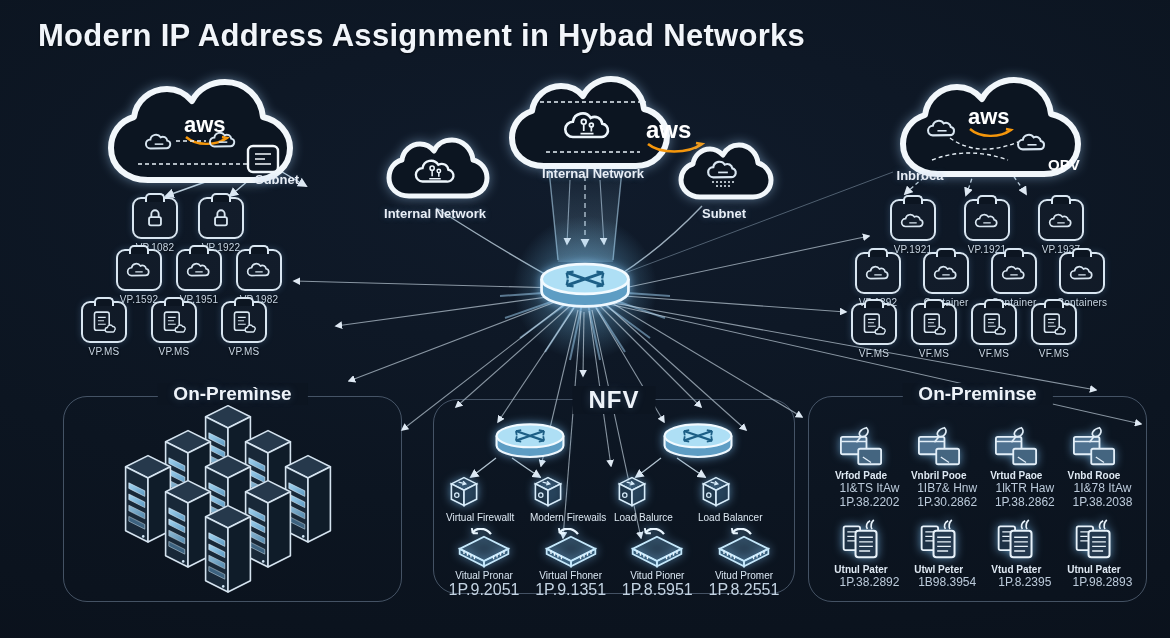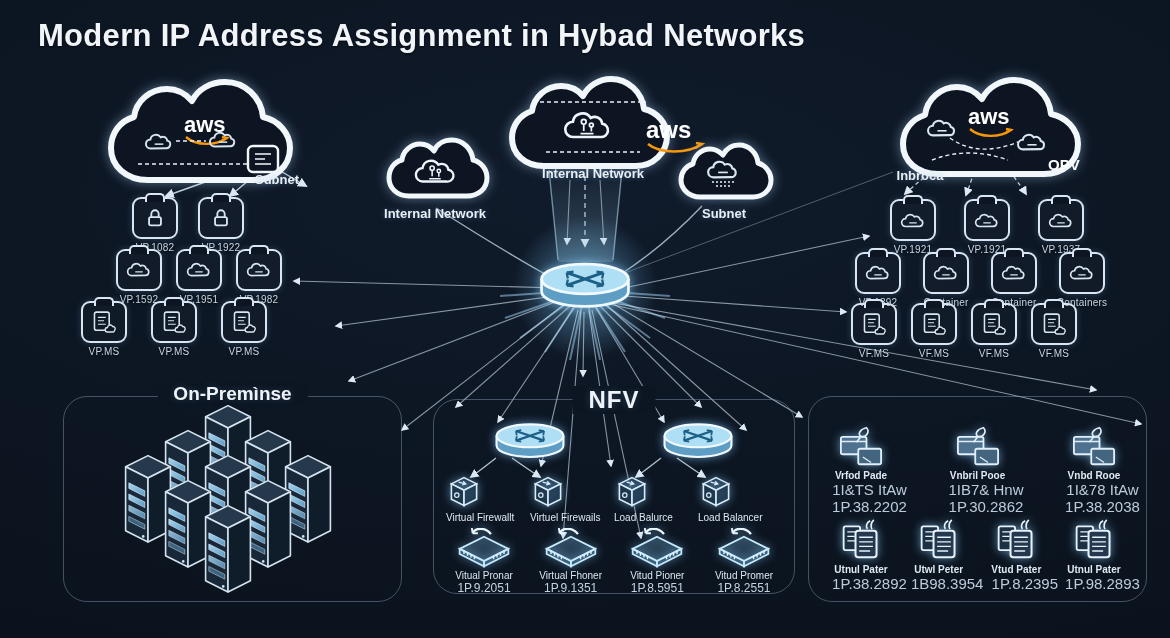--- a/index.html
+++ b/index.html
@@ -28,27 +28,27 @@
   .pt-19{font-size:19px;} .pt-24{font-size:24px;letter-spacing:1px;}
   
   .nfv-groups{display:flex;justify-content:space-between;}
   .nfv-group{display:flex;flex-direction:column;align-items:center;width:168px;}
   .mb-row{display:flex;justify-content:space-between;width:100%;margin-top:10px;}
   .mb-item{display:flex;flex-direction:column;align-items:flex-start;width:84px;}
   .mb-label{margin-top:2px;font-size:10px;color:#dde8f2;white-space:nowrap;}
   .sw-row{display:flex;justify-content:space-between;}
   .sw-item{display:flex;flex-direction:column;align-items:center;width:84px;}
   .sw-name{margin-top:2px;font-size:10px;color:#d9e6f2;white-space:nowrap;}
-  .sw-ip{font-size:12px;color:#c3d3e2;white-space:nowrap;}
+  .sw-ip{font-size:16px;color:#c3d3e2;white-space:nowrap;}
   .glowicon{filter:drop-shadow(0 0 5px rgba(130,200,250,.65));}
   
   .pg-row{display:flex;justify-content:space-between;}
   .pg-item{display:flex;flex-direction:column;align-items:center;width:76px;}
   .pg-name{margin-top:3px;font-size:10px;font-weight:600;color:#dfe9f3;white-space:nowrap;}
-  .pg-l2,.pg-l3{font-size:15px;color:#bccbdb;white-space:nowrap;margin-left:17px;}
+  .pg-l2,.pg-l3{font-size:12px;color:#bccbdb;white-space:nowrap;margin-left:17px;}
 </style>
 </head>
 <body>
 <div id="canvas">
 
 <svg width="0" height="0" style="position:absolute" aria-hidden="true">
   <defs>
     <marker id="arr" viewBox="0 0 10 10" refX="8" refY="5" markerWidth="7" markerHeight="7" orient="auto-start-reverse">
       <path d="M0,0 L10,5 L0,10 z" fill="#dfe9f3"></path>
     </marker>
@@ -464,21 +464,21 @@
             <div class="mb-item">
               <svg class="glowicon" width="36" height="36" viewBox="0 0 40 40">
                 <use href="#i-cube"></use>
               </svg>
               <div class="mb-label">Virtual Firewallt</div>
             </div>
             <div class="mb-item">
               <svg class="glowicon" width="36" height="36" viewBox="0 0 40 40">
                 <use href="#i-cube"></use>
               </svg>
-              <div class="mb-label">Virtuel Firewails</div>
+              <div class="mb-label">Modern Firewails</div>
             </div>
           </div>
     </div>
         <div class="nfv-group">
       <svg class="glowicon" width="76" height="44" viewBox="0 0 84 50">
             <use href="#i-routerdisk"></use>
           </svg>
       <div class="mb-row">
             <div class="mb-item">
               <svg class="glowicon" width="36" height="36" viewBox="0 0 40 40">
@@ -522,20 +522,21 @@
       <svg class="glowicon" width="58" height="40" viewBox="0 0 64 46">
             <use href="#i-switchbox"></use>
           </svg>
       <div class="sw-name">Vitud Promer</div>
       <div class="sw-ip">1P.8.2551</div>
     </div>
       </div>
 </div>
 
 <div class="abs panel" style="left:808px;top:396px;width:337px;height:204px">
+  <div class="panel-title pt-19">On-Preminse</div>
   <div class="pg-row" style="position:absolute;left:14px;top:28px;width:309px">
 
   <div class="pg-item">
       <svg class="glowicon" width="46" height="42" viewBox="0 0 50 46">
             <use href="#i-pagepair"></use>
           </svg>
       <div class="pg-name">Vrfod Pade</div>
       <div class="pg-l2">1I&amp;TS ItAw</div>
       <div class="pg-l3">1P.38.2202</div>
     </div>
@@ -544,20 +545,28 @@
             <use href="#i-pagepair"></use>
           </svg>
       <div class="pg-name">Vnbril Pooe</div>
       <div class="pg-l2">1IB7&amp; Hnw</div>
       <div class="pg-l3">1P.30.2862</div>
     </div>
         <div class="pg-item">
       <svg class="glowicon" width="46" height="42" viewBox="0 0 50 46">
             <use href="#i-pagepair"></use>
           </svg>
+      <div class="pg-name">Vrtud Paoe</div>
+      <div class="pg-l2">1lkTR Haw</div>
+      <div class="pg-l3">1P.38.2862</div>
+    </div>
+        <div class="pg-item">
+      <svg class="glowicon" width="46" height="42" viewBox="0 0 50 46">
+            <use href="#i-pagepair"></use>
+          </svg>
       <div class="pg-name">Vnbd Rooe</div>
       <div class="pg-l2">1I&amp;78 ItAw</div>
       <div class="pg-l3">1P.38.2038</div>
     </div>
       </div>
   <div class="pg-row" style="position:absolute;left:14px;top:122px;width:309px">
 
   <div class="pg-item">
       <svg class="glowicon" width="42" height="42" viewBox="0 0 46 46">
             <use href="#i-docpair"></use>

